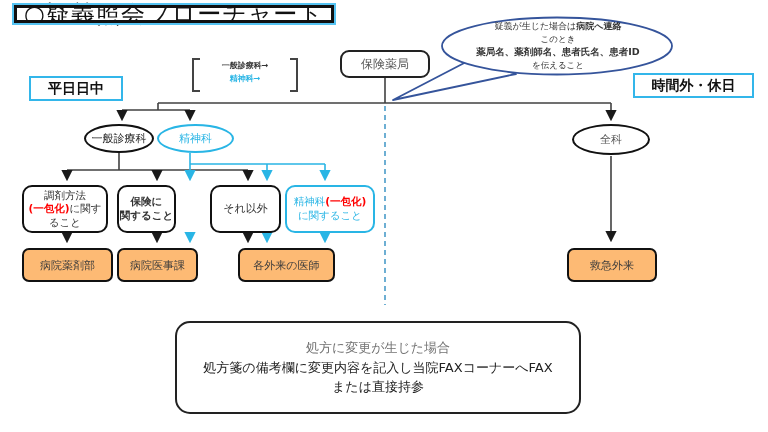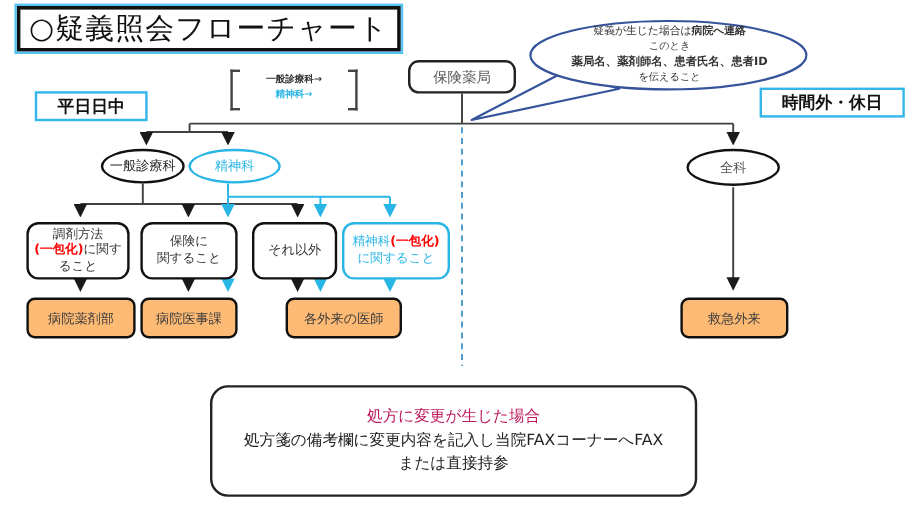--- a/index.html
+++ b/index.html
@@ -2,21 +2,21 @@
 <html><head>
 <meta charset="utf-8">
 <style>
   html,body{margin:0;padding:0;background:#fff;}
   .canvas{position:relative;width:768px;height:432px;background:#fff;overflow:hidden;
           font-family:"DejaVu Sans","Liberation Sans",sans-serif;color:#222;}
   .abs{position:absolute;box-sizing:border-box;}
   svg.layer{position:absolute;left:0;top:0;z-index:1;pointer-events:none;}
   .node{z-index:2;display:flex;align-items:center;justify-content:center;text-align:center;background:#fff;}
 
-  .title-box{left:14px;top:5px;width:320px;height:38px;border:3px solid #111;
+  .title-box{left:14px;top:5px;width:320px;height:18px;border:3px solid #111;
              outline:2px solid #55c3f2;font-size:24px;letter-spacing:1px;color:#111;}
   .label-box{border:2px solid #33b6ea;font-weight:bold;font-size:14px;color:#111;}
   .weekday{left:29px;top:76px;width:94px;height:25px;}
   .afterhours{left:633px;top:73px;width:121px;height:25px;}
 
   .bracket-note{left:192px;top:58px;width:106px;height:34px;z-index:2;font-size:8px;
                 line-height:1.6;text-align:center;color:#333;font-weight:bold;}
   .bracket{position:absolute;top:0;bottom:0;width:6px;border:2px solid #444;}
   .bracket.bl{left:0;border-right:none;}
   .bracket.br{right:0;border-left:none;}
@@ -31,35 +31,35 @@
   .cl1 .b{font-weight:bold;}
 
   .ellipse{border-radius:50%;font-size:11px;}
   .e-general{left:84px;top:124px;width:70px;height:29px;border:2.5px solid #111;color:#222;}
   .e-psych{left:157px;top:124px;width:77px;height:29px;border:2.5px solid #29b5e5;color:#29b5e5;}
   .e-all{left:572px;top:124px;width:78px;height:31px;border:2.5px solid #111;color:#555;}
 
   .wbox{top:185px;height:48px;border:2px solid #111;border-radius:10px;
         font-size:10.5px;line-height:1.3;color:#333;}
   .box1{left:22px;width:86px;}
-  .box2{left:117px;width:81px;}
+  .box2{left:117px;width:59px;font-weight:bold;}
   .box3{left:210px;width:71px;font-size:11px;}
   .box4{left:285px;width:90px;border-color:#29b5e5;color:#29b5e5;}
   .red{color:#ff0000;font-weight:bold;}
 
   .gbox{top:248px;height:34px;background:#fdba74;border:2px solid #111;border-radius:7px;
         font-size:11px;color:#3c3c3c;}
   .g1{left:22px;width:91px;}
   .g2{left:117px;width:81px;}
   .g3{left:238px;width:97px;}
   .g4{left:567px;width:90px;}
 
   .fax-box{left:175px;top:321px;width:406px;height:93px;border:2px solid #222;border-radius:15px;
            flex-direction:column;line-height:1.5;}
-  .fl1{color:#be185d;font-size:13px;}
+  .fl1{color:#737373;font-size:13px;}
   .fl2,.fl3{font-size:13px;color:#222;}
   .fl4{font-size:15px;font-weight:bold;color:#111;}
 </style>
 </head>
 <body>
 
 <div class="canvas">
 
   <svg class="layer" width="768" height="432" viewBox="0 0 768 432">
     <defs>

